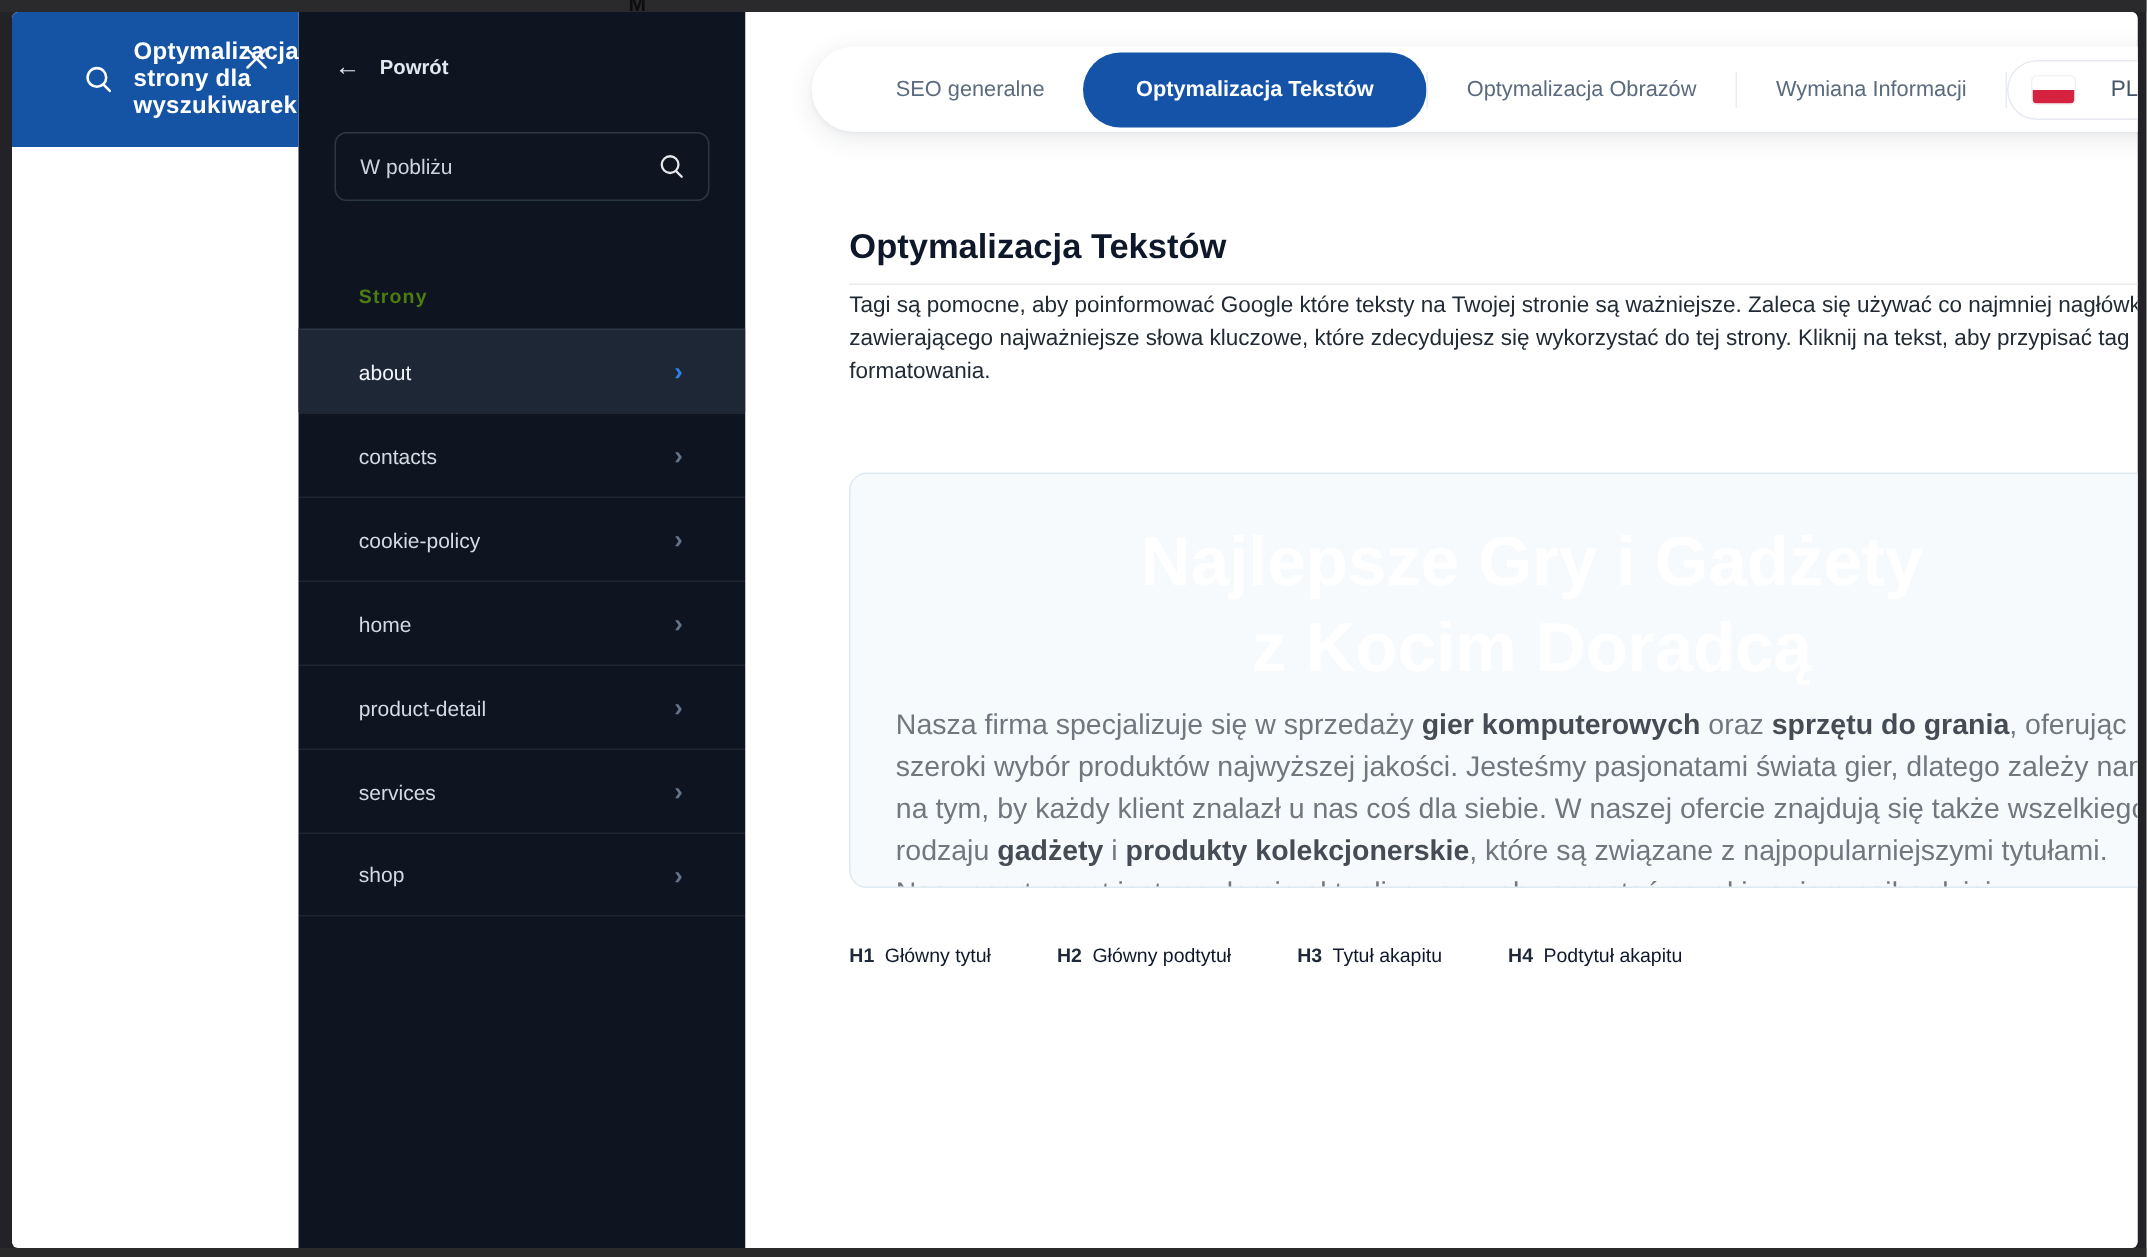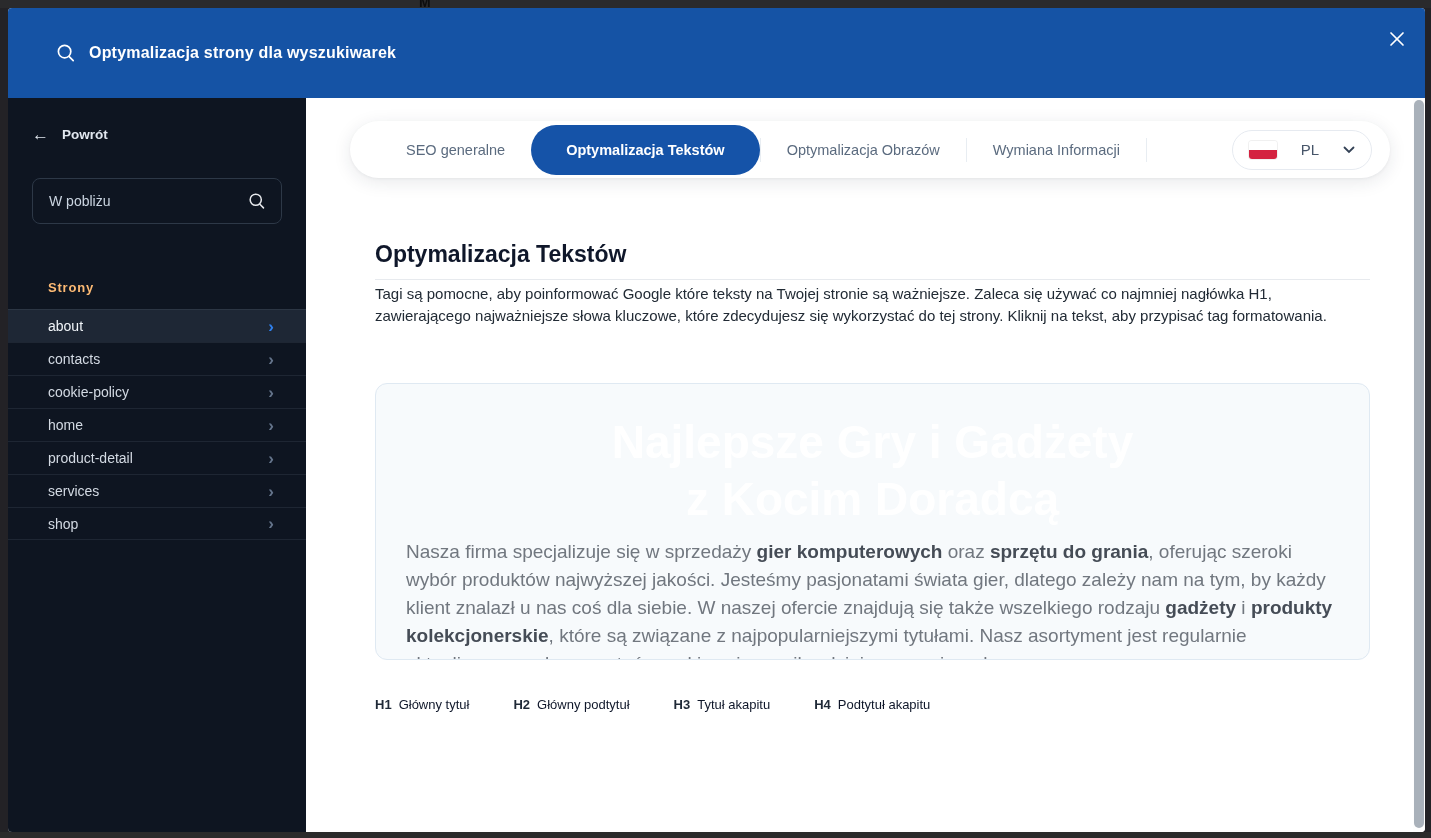--- a/index.html
+++ b/index.html
@@ -9,21 +9,21 @@
     background:#232226;
     position:relative;
   }
   .bg-top-strip { position:absolute; left:0; top:0; width:100%; height:8px; background:#2a2a2c; }
   .bg-bottom-strip { position:absolute; left:0; bottom:0; width:100%; height:6px; background:#2b2b2b; }
   .bg-logo { position:absolute; left:419px; top:-6px; color:#0d0d0f; font-size:14px; font-weight:bold; }
 
   
   .modal {
     position:absolute; left:8px; top:8px; width:1417px; height:824px;
-    border-radius:4px; overflow:hidden; display:flex; flex-direction:column;
+    border-radius:4px; overflow:hidden; display:flex; flex-direction:row;
     background:#ffffff;
   }
   .modal-header {
     height:90px; flex:0 0 90px; background:#1553a5; color:#fff;
     display:flex; align-items:center; padding-left:48px; position:relative;
   }
   .header-title { font-size:16px; font-weight:bold; letter-spacing:.2px; margin-left:13px; }
   .close-btn {
     position:absolute; top:17px; right:14px; width:28px; height:28px;
     display:flex; align-items:center; justify-content:center; cursor:pointer;
@@ -44,25 +44,25 @@
     margin:35px 24px 0 24px; height:46px; border:1px solid #2d3847; border-radius:8px;
     display:flex; align-items:center; padding:0 16px; gap:18px;
   }
   .search-box input {
     flex:1; background:transparent; border:none; outline:none;
     color:#e2e8f0; font-size:14px; font-family:"Liberation Sans", sans-serif;
   }
   .search-box input::placeholder { color:#cbd5e1; opacity:1; }
   .section-label {
     margin:56px 0 14px 40px; font-size:13px; font-weight:bold;
-    color:#fdba74; letter-spacing:.8px;
+    color:#4d7c0f; letter-spacing:.8px;
   }
   .nav-item {
-    height:33px; display:flex; align-items:center; justify-content:space-between;
-    padding:0 32px 0 40px; border-top:1px solid rgba(148,163,184,.12);
+    height:56px; display:flex; align-items:center; justify-content:space-between;
+    padding:0 42px 0 40px; border-top:1px solid rgba(148,163,184,.12);
     font-size:14px; color:#d3dae3; cursor:pointer;
   }
   .nav-item:last-child { border-bottom:1px solid rgba(148,163,184,.12); }
   .nav-item .chev { color:#64748b; font-size:17px; line-height:1; font-weight:bold; }
   .nav-item.active { background:#1e2735; color:#f1f5f9; }
   .nav-item.active .chev { color:#2f80ed; }
 
   
   .main { flex:1; background:#fff; position:relative; min-width:0; }
   .tabbar-row { margin:23px 23px 0 44px; display:flex; }

